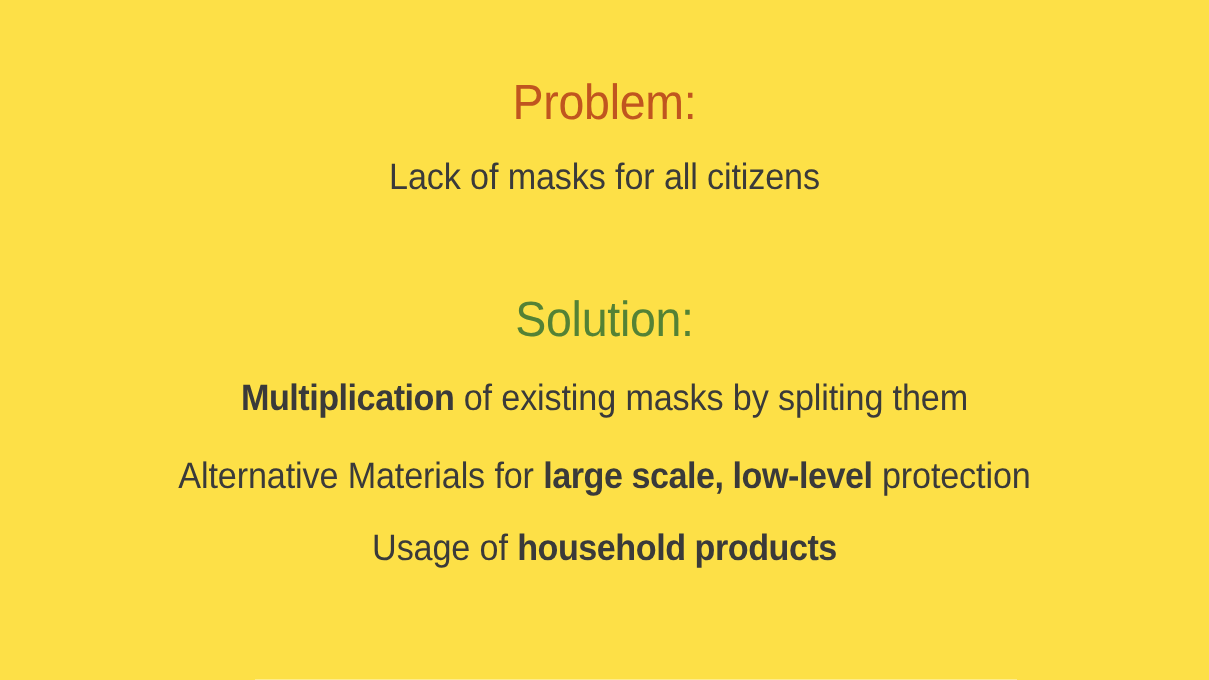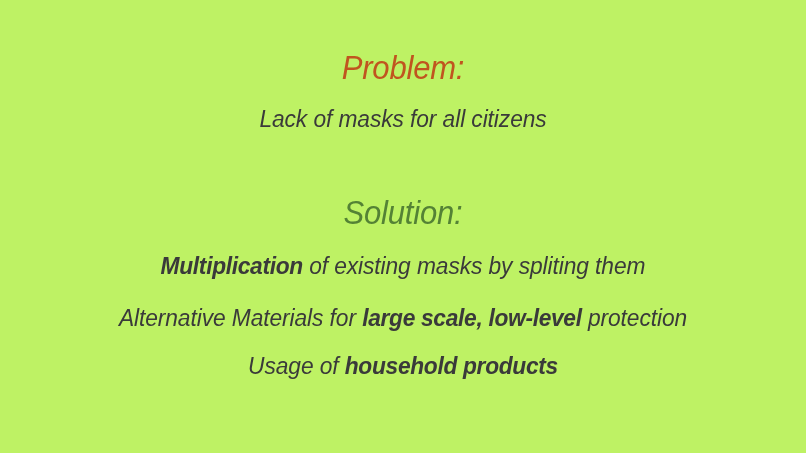--- a/index.html
+++ b/index.html
@@ -59,21 +59,21 @@
   #problem-heading   { top: 49px;  }
   #problem-subtitle  { top: 104px; }
   #solution-heading  { top: 194px; }
   #solution-line-1   { top: 251px; }
   #solution-line-2   { top: 303px; }
   #solution-line-3   { top: 351px; }
 </style>
 </head>
 <body>
 
-<div id="slide" style="background: #bef264; font-style: italic;">
+<div id="slide" style="background: #fde047;">
 
   <div class="block heading" id="problem-heading" style="color: rgb(192, 85, 31);">
     <span>Problem:</span>
   </div>
 
   <div class="block body-line" id="problem-subtitle" style="color: rgb(58, 58, 58);">
     <span>Lack of masks for all citizens</span>
   </div>
 
   <div class="block heading" id="solution-heading" style="color: rgb(84, 130, 53);">

